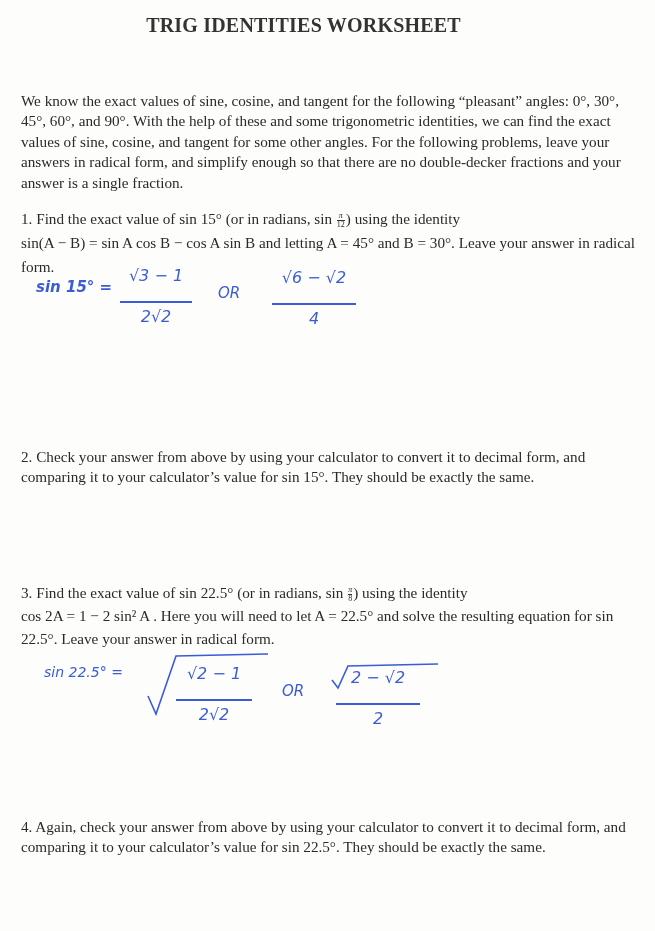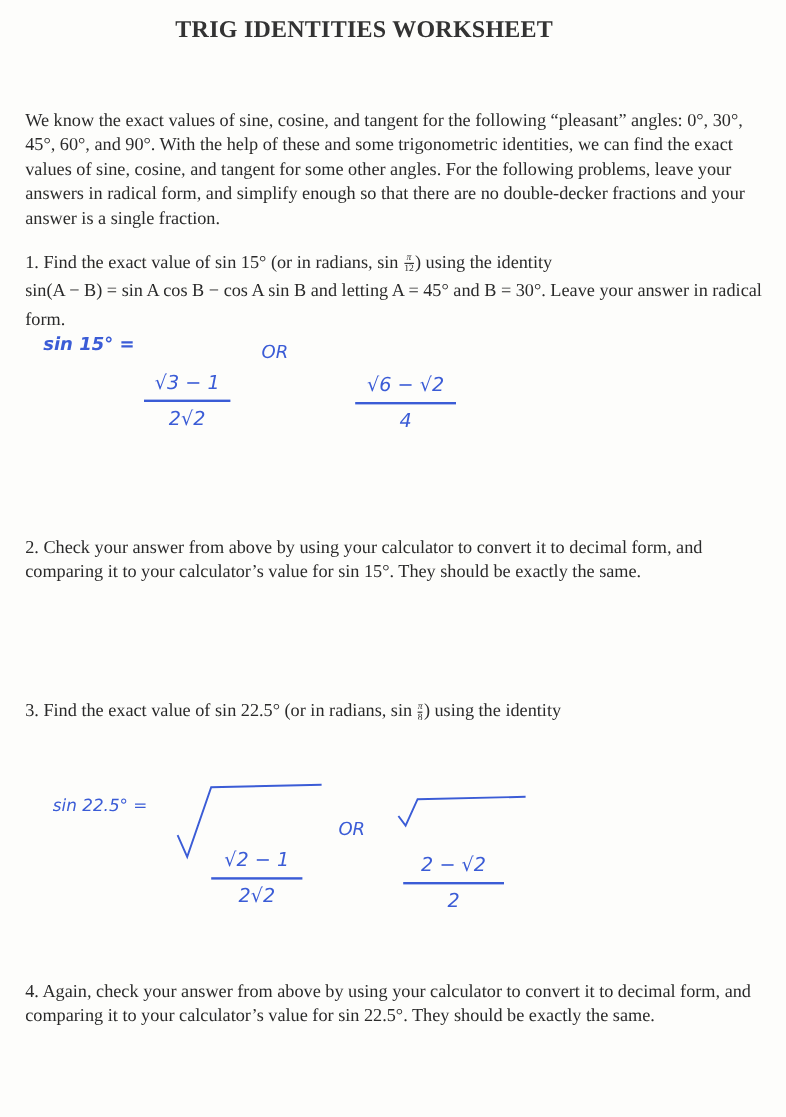--- a/index.html
+++ b/index.html
@@ -20,21 +20,21 @@
     .q3 { top: 554px; line-height: 23px; }
     .q4 { top: 790px; }
     .frac { display: inline-block; vertical-align: middle; text-align: center; font-size: 8px; line-height: 8px; margin: 0 1px; }
     .frac .num { display: block; border-bottom: 1px solid #333; font-style: italic; }
     .frac .den { display: block; }
     .hand {
       position: absolute; color: #3b5cd6; font-family: "DejaVu Sans", sans-serif; font-style: italic;
       font-size: 15px;
     }
     .hfrac { position: absolute; text-align: center; color: #3b5cd6; font-family: "DejaVu Sans", sans-serif; font-style: italic; }
-    .hfrac .hn { display: block; font-size: 16px; padding-bottom: 5px; margin-top: 43px; }
+    .hfrac .hn { display: block; font-size: 16px; padding-bottom: 16px; }
     .hfrac .hbar { display: block; height: 1.5px; background: #3b5cd6; }
     .hfrac .hd { display: block; font-size: 16px; padding-top: 4px; }
     .or { font-size: 15px; }
     .rootv { position: absolute; }
   </style>
 </head>
 <body>
 
 <div class="title">TRIG IDENTITIES WORKSHEET</div>
 
@@ -48,36 +48,37 @@
 </div>
 
 <div>
   <div class="hand" style="left:36px; top:278px;font-weight:bold;">sin 15° =</div>
   <div class="hfrac" style="left:120px; top:266px; width:72px;">
     <span class="hn">√3 − 1</span>
     <span class="hbar"></span>
     <span class="hd">2√2</span>
   </div>
   <div class="hand or" style="left:218px; top:284px;">OR</div>
-  <div class="hfrac" style="left:296px; top:268px; width:84px;">
+  <div class="hfrac" style="left:272px; top:268px; width:84px;">
     <span class="hn">√6 − √2</span>
     <span class="hbar"></span>
     <span class="hd">4</span>
   </div>
 </div>
 
 <div class="para q2">
   <span>2.</span>
   <span>Check your answer from above by using your calculator to convert it to decimal form, and comparing it to your calculator’s value for  sin 15°.  They should be exactly the same.</span>
 </div>
 
 <div class="para q3">
   <span>3.</span>
   <span>Find the exact value of sin 22.5° (or in radians, sin</span>
   <span class="frac"><span class="num">π</span><span class="den">8</span></span><span>) using the identity</span><br>
+  <span>cos 2A = 1 − 2 sin² A .  Here you will need to let  A = 22.5° and solve the resulting equation for  sin 22.5°.  Leave your answer in radical form.</span>
 </div>
 
 <div>
   <div class="hand" style="left:44px; top:664px; font-size:14px;">sin 22.5° =</div>
   <svg class="rootv" style="left:146px; top:652px;" width="124" height="66">
     <path d="M2 44 L10 62 L30 4 L122 2" fill="none" stroke="#3b5cd6" stroke-width="1.6"></path>
   </svg>
   <div class="hfrac" style="left:176px; top:664px; width:76px;">
     <span class="hn">√2 − 1</span>
     <span class="hbar"></span>

